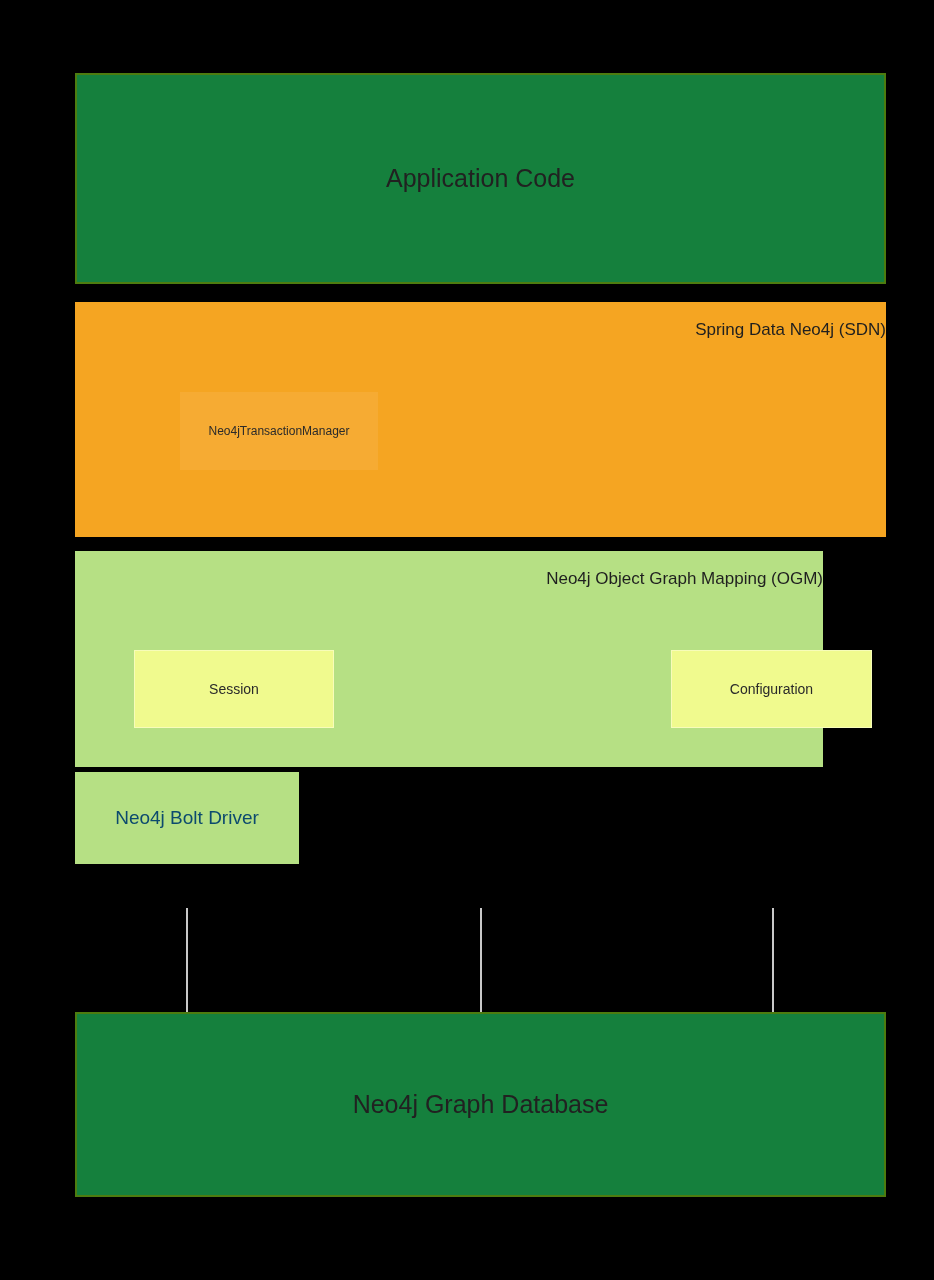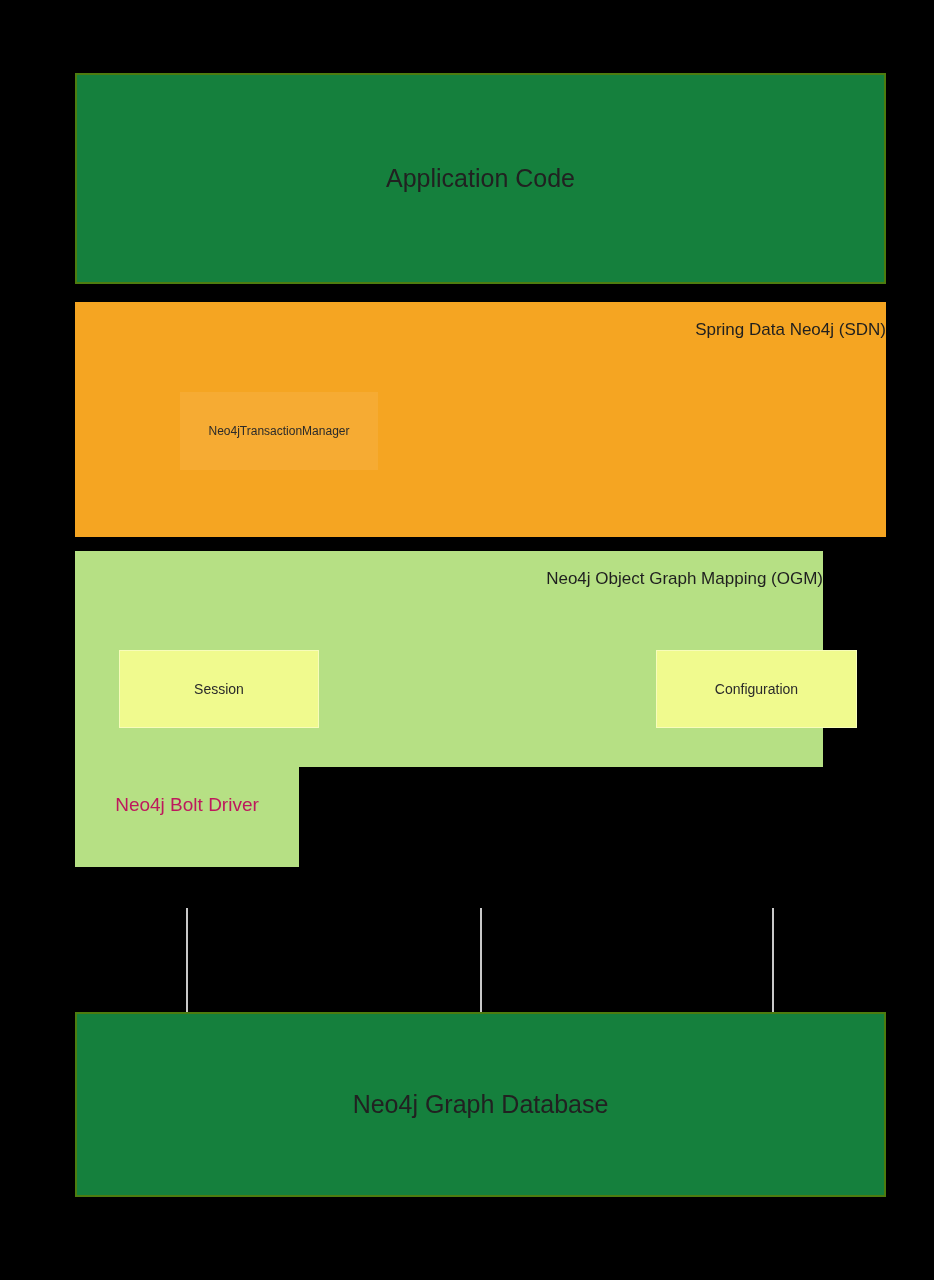--- a/index.html
+++ b/index.html
@@ -75,35 +75,36 @@
     height: 78px;
     background: #f0fa8e;
     border: 1px solid #f7fcb9;
     box-sizing: border-box;
     display: flex;
     align-items: center;
     justify-content: center;
     font-size: 14px;
     color: #2a2a2a;
     text-align: center;
+    margin-left: 15px;
   }
   .ogm-component.c0 { left: 44px;  width: 200px; }
   .ogm-component.c1 { left: 308px; width: 200px; }
   .ogm-component.c2 { left: 581px; width: 201px; }
 
   .driver-box {
     position: absolute;
-    top: 742px;
-    height: 125px;
+    top: 772px;
+    height: 92px;
     background: #b6e084;
     display: flex;
     align-items: center;
     justify-content: center;
     font-size: 19px;
-    color: #be185d;
+    color: #0c4a6e;
     text-align: center;
     box-sizing: border-box;
   }
   .driver-box.d0 { left: 75px;  width: 224px; }
   .driver-box.d1 { left: 368px; width: 223px; }
   .driver-box.d2 { left: 660px; width: 226px; }
 
   .connector {
     position: absolute;
     top: 908px;

